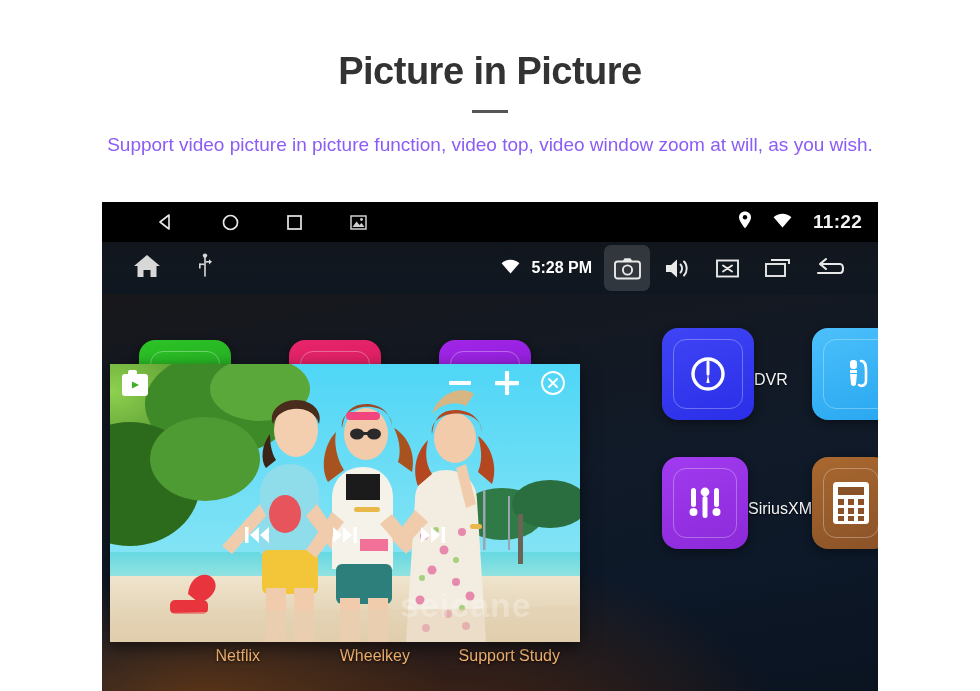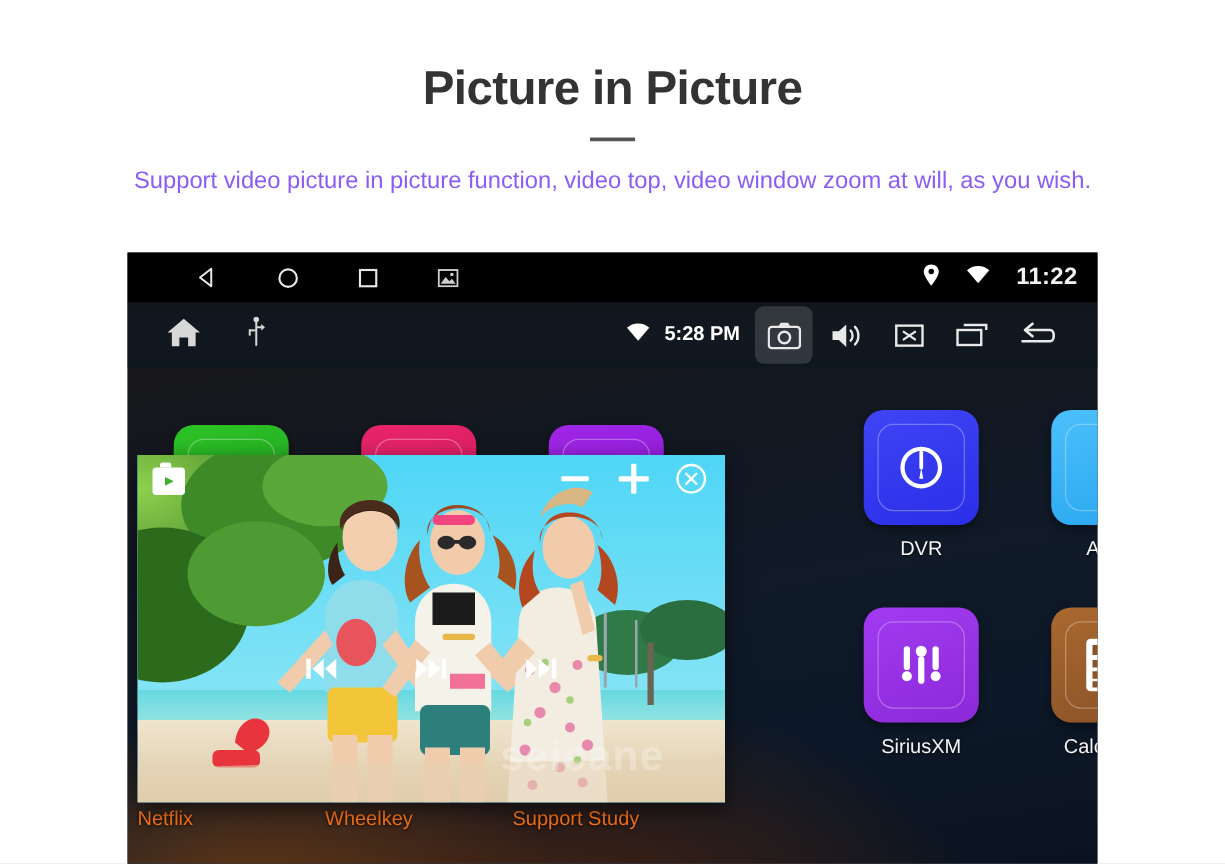--- a/index.html
+++ b/index.html
@@ -66,21 +66,21 @@
     border-radius: 7px;
   }
   .tb-item.active { background: rgba(255,255,255,0.14); }
   .tb-clock { color: #ffffff; font-size: 16px; font-weight: bold; margin: 0 8px 0 6px; }
 
   
   .app-grid {
     position: absolute; left: 560px; top: 126px;
     width: 300px; display: flex; flex-wrap: wrap; gap: 0px;
   }
-  .app-cell { width: 150px; display: flex; flex-direction: column; align-items: center; margin-bottom: 37px; }
+  .app-cell { width: 150px; display: flex; flex-direction: row; align-items: center; margin-bottom: 37px; }
   .app-tile {
     width: 92px; height: 92px; border-radius: 16px;
     display: flex; align-items: center; justify-content: center;
     position: relative;
     box-shadow: 0 3px 8px rgba(0,0,0,0.38);
   }
   .app-tile::before {
     content: ""; position: absolute; left: 11px; top: 11px; right: 11px; bottom: 11px;
     border: 1.5px solid rgba(255,255,255,0.30); border-radius: 13px;
   }
@@ -97,21 +97,21 @@
     box-shadow: 0 3px 8px rgba(0,0,0,0.38);
   }
   .hidden-tile::before {
     content: ""; position: absolute; left: 11px; top: 11px; right: 11px; bottom: 11px;
     border: 1.5px solid rgba(255,255,255,0.32); border-radius: 13px;
   }
   .hidden-labels {
     position: absolute; left: 8px; top: 445px; width: 540px; display: flex;
   }
   .hidden-label {
-    width: 150px; text-align: left; color: #f97316; font-size: 16px;
+    width: 150px; text-align: right; color: #fdba74; font-size: 16px;
     text-shadow: 0 1px 3px rgba(0,0,0,0.8);
   }
 
   
   .pip-window {
     position: absolute; left: 8px; top: 162px;
     width: 470px; height: 278px;
     background: #6fdcf2;
     overflow: hidden;
     box-shadow: 0 5px 16px rgba(0,0,0,0.55);

